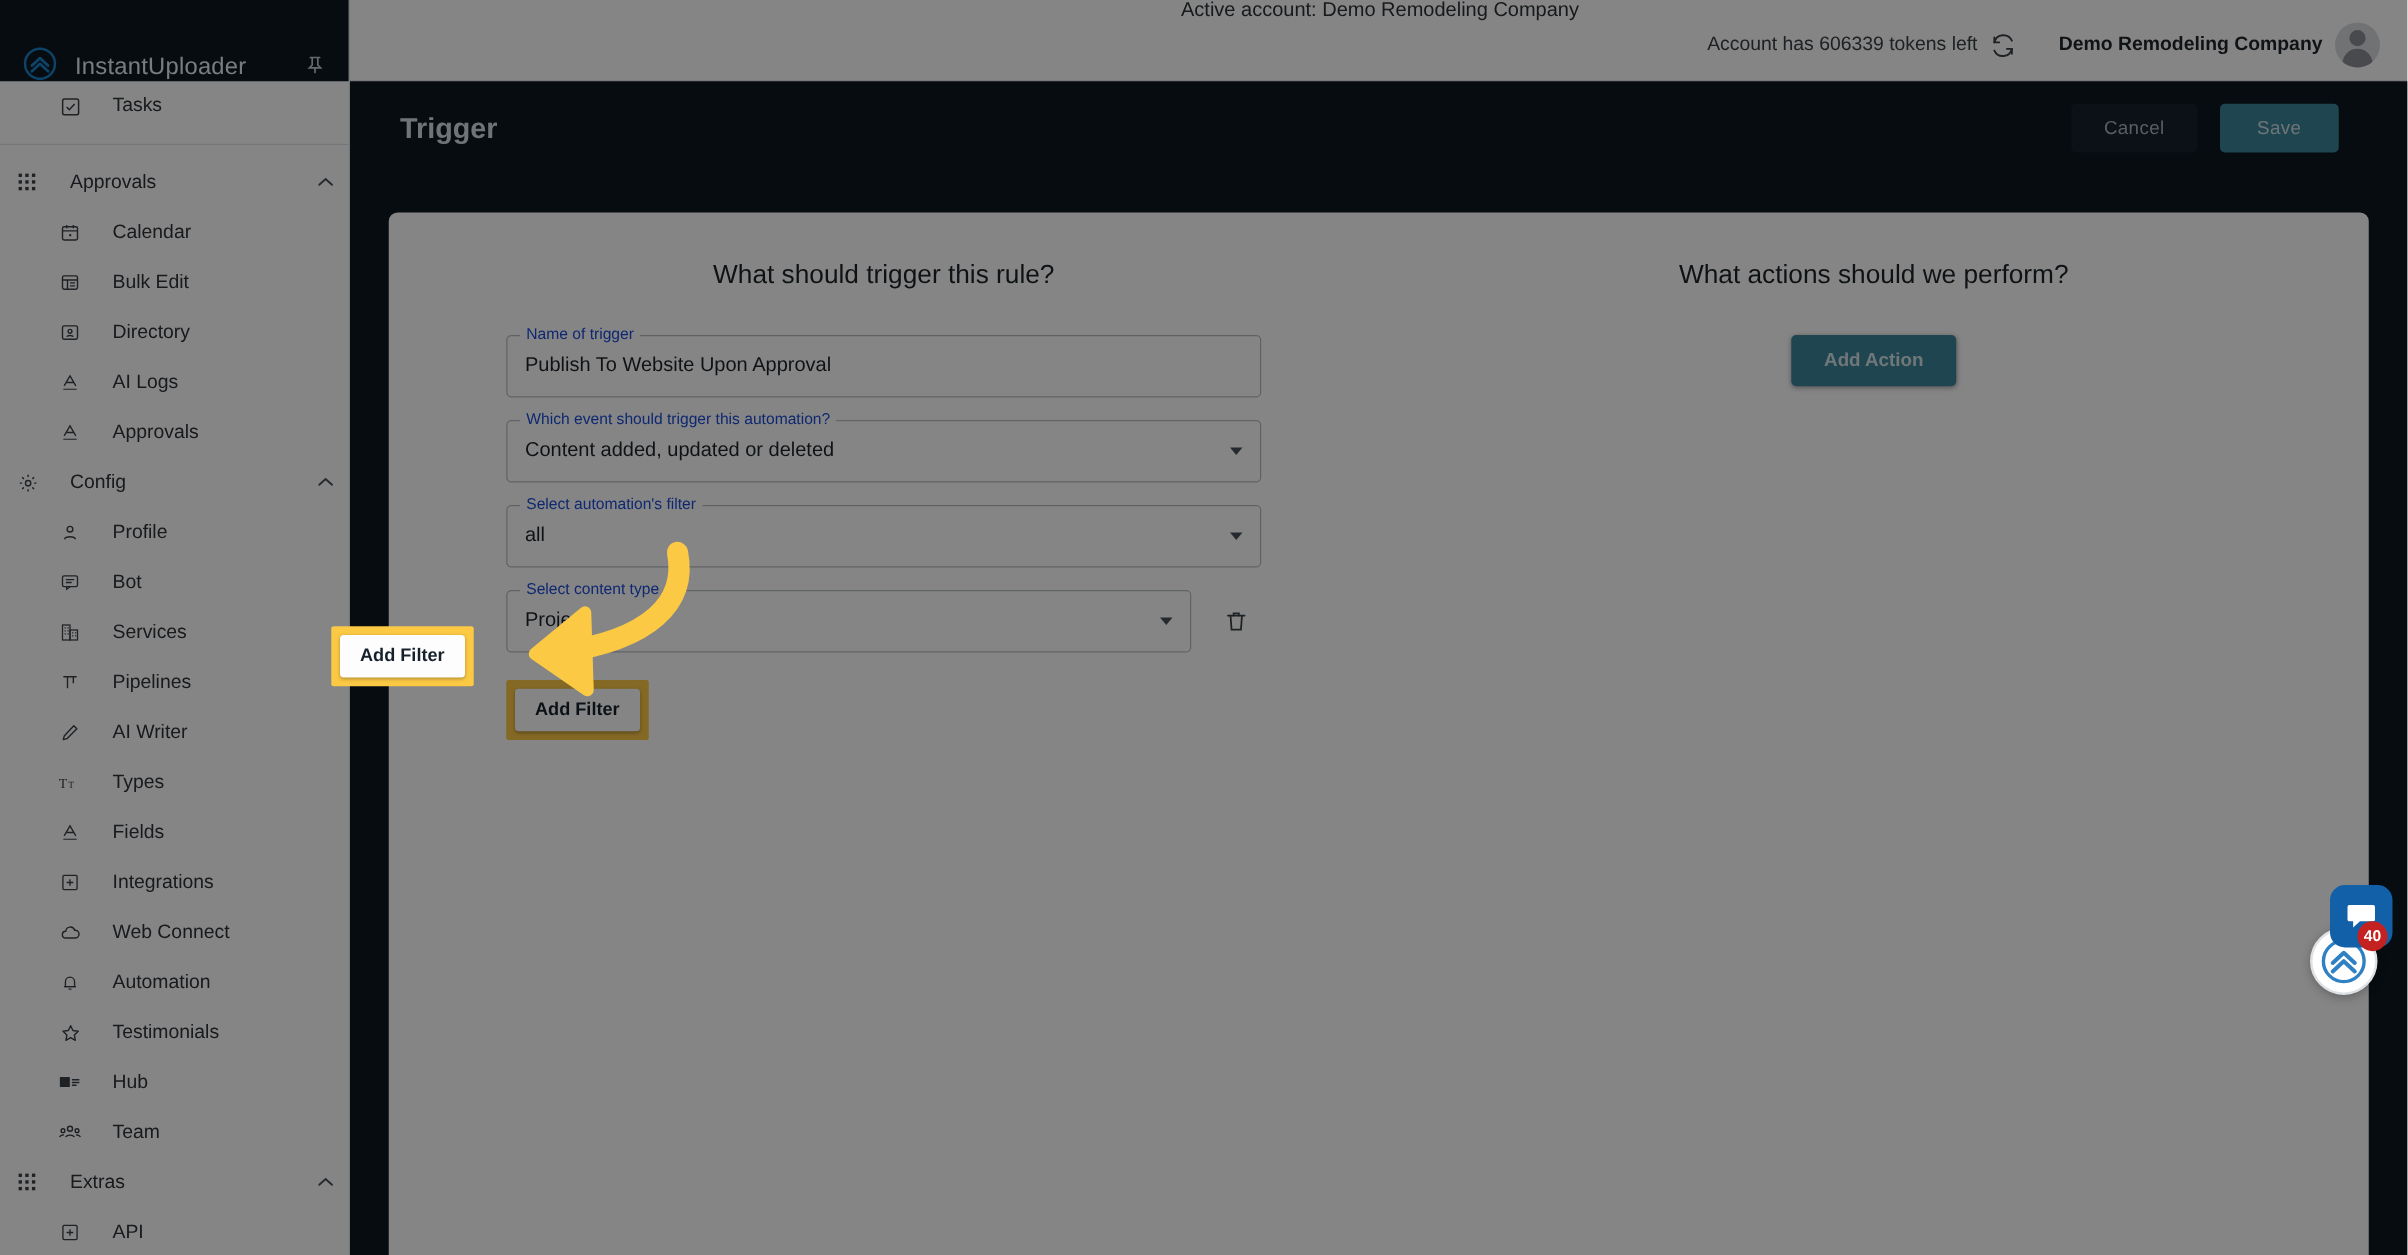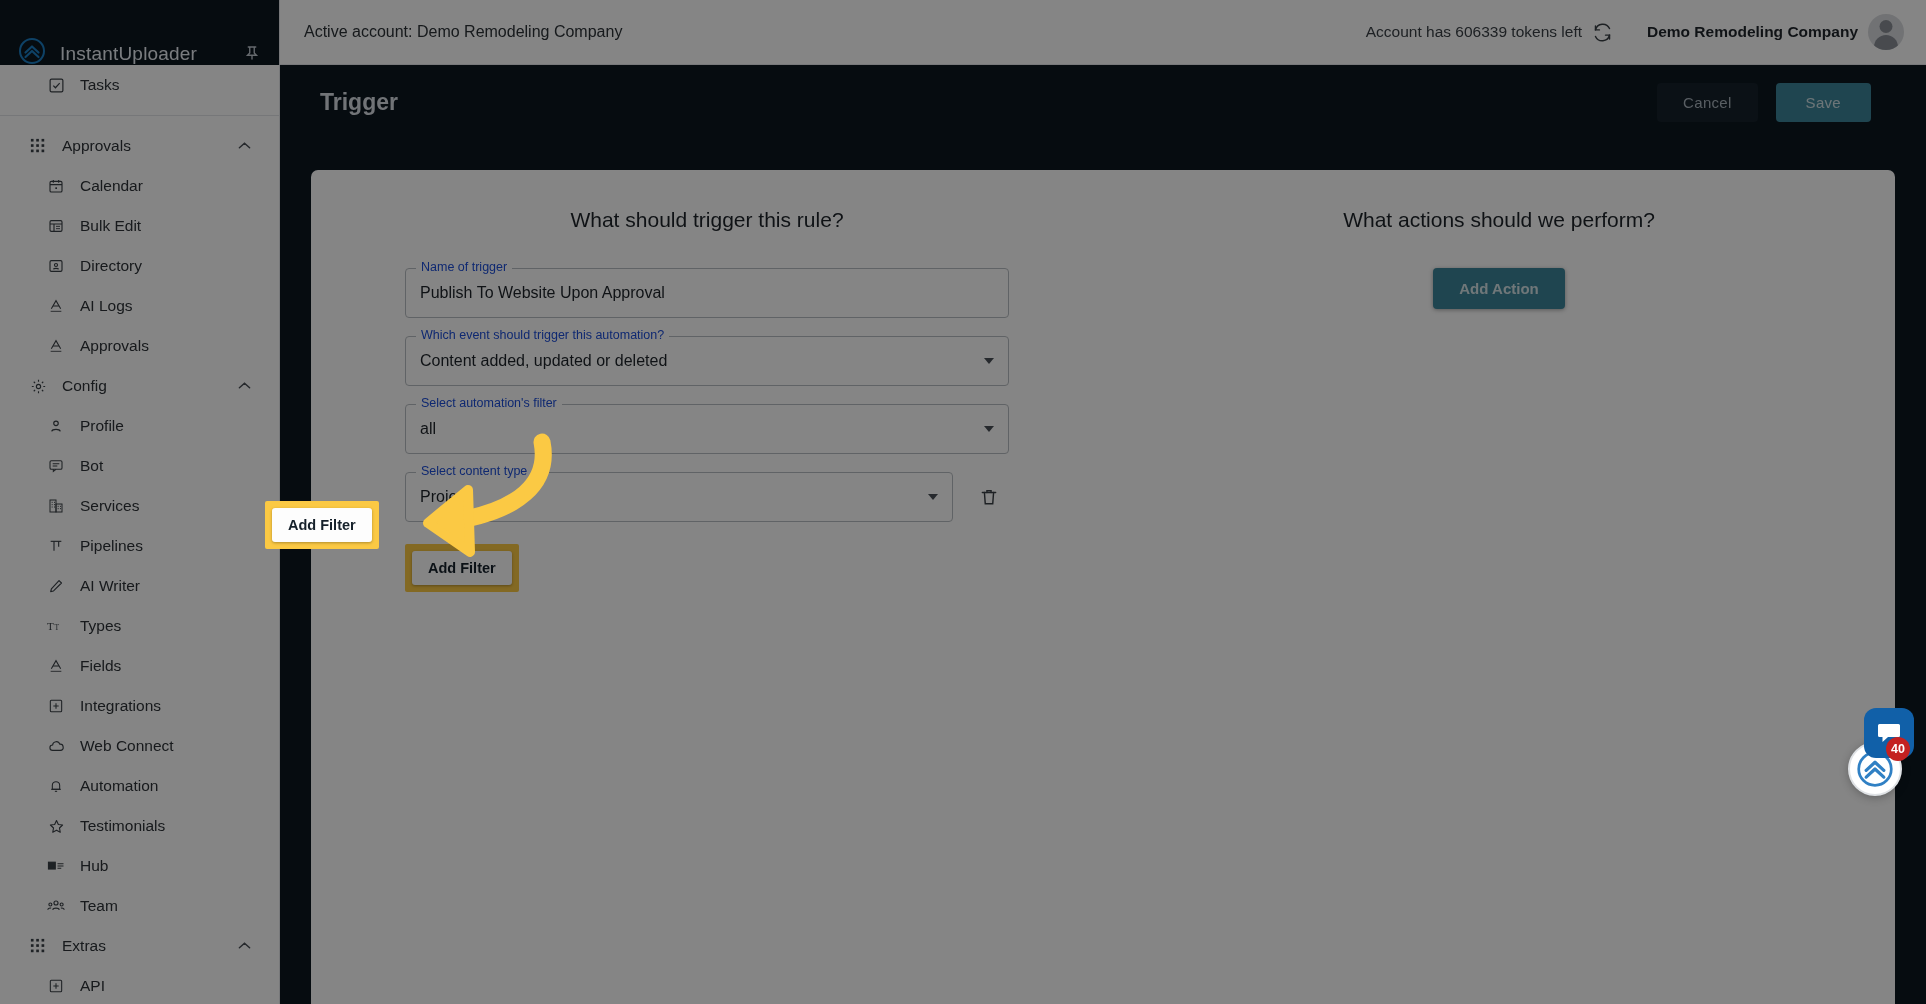--- a/index.html
+++ b/index.html
@@ -25,36 +25,36 @@
   }
   #sidebar-brand .logo { width: 28px; height: 28px; flex: 0 0 28px; }
   #sidebar-brand .brand-name {
     color: #e9eef3; font-size: 19px; letter-spacing: .2px; flex: 1;
   }
   #sidebar-brand .pin { color: #c3ccd4; font-size: 20px; line-height: 1; }
 
   .nav-scroll { height: 939px; overflow: hidden; padding-top: 0; }
   .nav-row {
     display: flex; align-items: center; height: 40px;
-    padding: 0 28px; gap: 14px; color: #2e3338; font-size: 15.5px;
+    padding: 0 12px; gap: 24px; color: #2e3338; font-size: 15.5px;
     white-space: nowrap;
   }
   .nav-row .ico { width: 20px; height: 20px; flex:0 0 20px; display:flex;align-items:center;justify-content:center; color:#3b4147; }
   .nav-row.child { padding-left: 46px; }
   .nav-row.child .ico { width: 20px; flex:0 0 20px; }
   .nav-row.group { font-size: 15.5px; }
   .nav-row.group .chev { margin-left: auto; color:#4a5057; font-size: 12px; line-height:1; }
   .nav-sep { height: 1px; background: #e2e5e8; margin: 10px 0; }
   .ico svg { display:block; }
 
   
   #topbar {
     position: absolute; left: 280px; top: 0; right: 0; height: 65px;
     background: #ffffff; border-bottom: 1px solid #e6e8eb;
-    display: flex; align-items: center; padding: 0 22px 0 24px;
+    display: flex; align-items: center; padding: 0 22px 0 24px; flex-direction: column;
   }
   #topbar .active-account { font-size: 16px; color: #2c3237; }
   #topbar .right { margin-left: auto; display: flex; align-items: center; gap: 10px; }
   #topbar .tokens { font-size: 15.5px; color: #3a4046; display:flex; align-items:center; gap:10px;}
   #topbar .refresh { color:#3a4046; display:flex; }
   #topbar .company { font-size: 15.5px; font-weight: bold; color: #1f252b; margin-left: 24px;}
   #avatar {
     width: 36px; height: 36px; border-radius: 50%;
     background: #d8dade; position: relative; overflow: hidden; flex:0 0 36px;
   }

